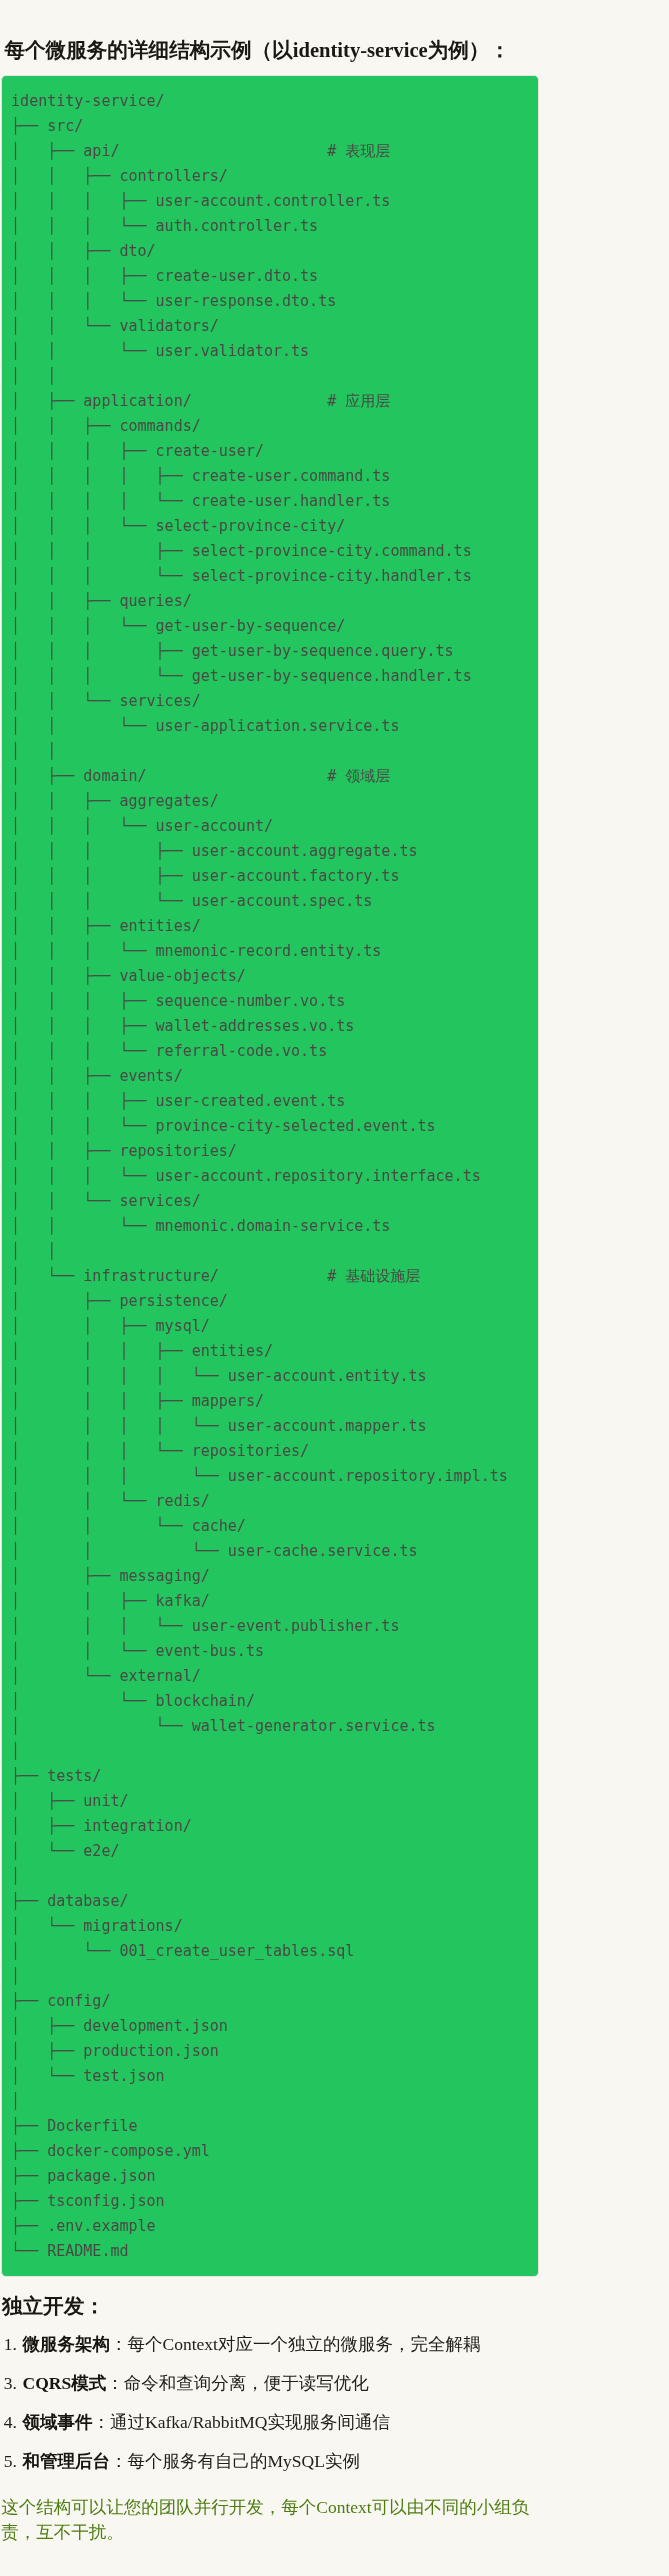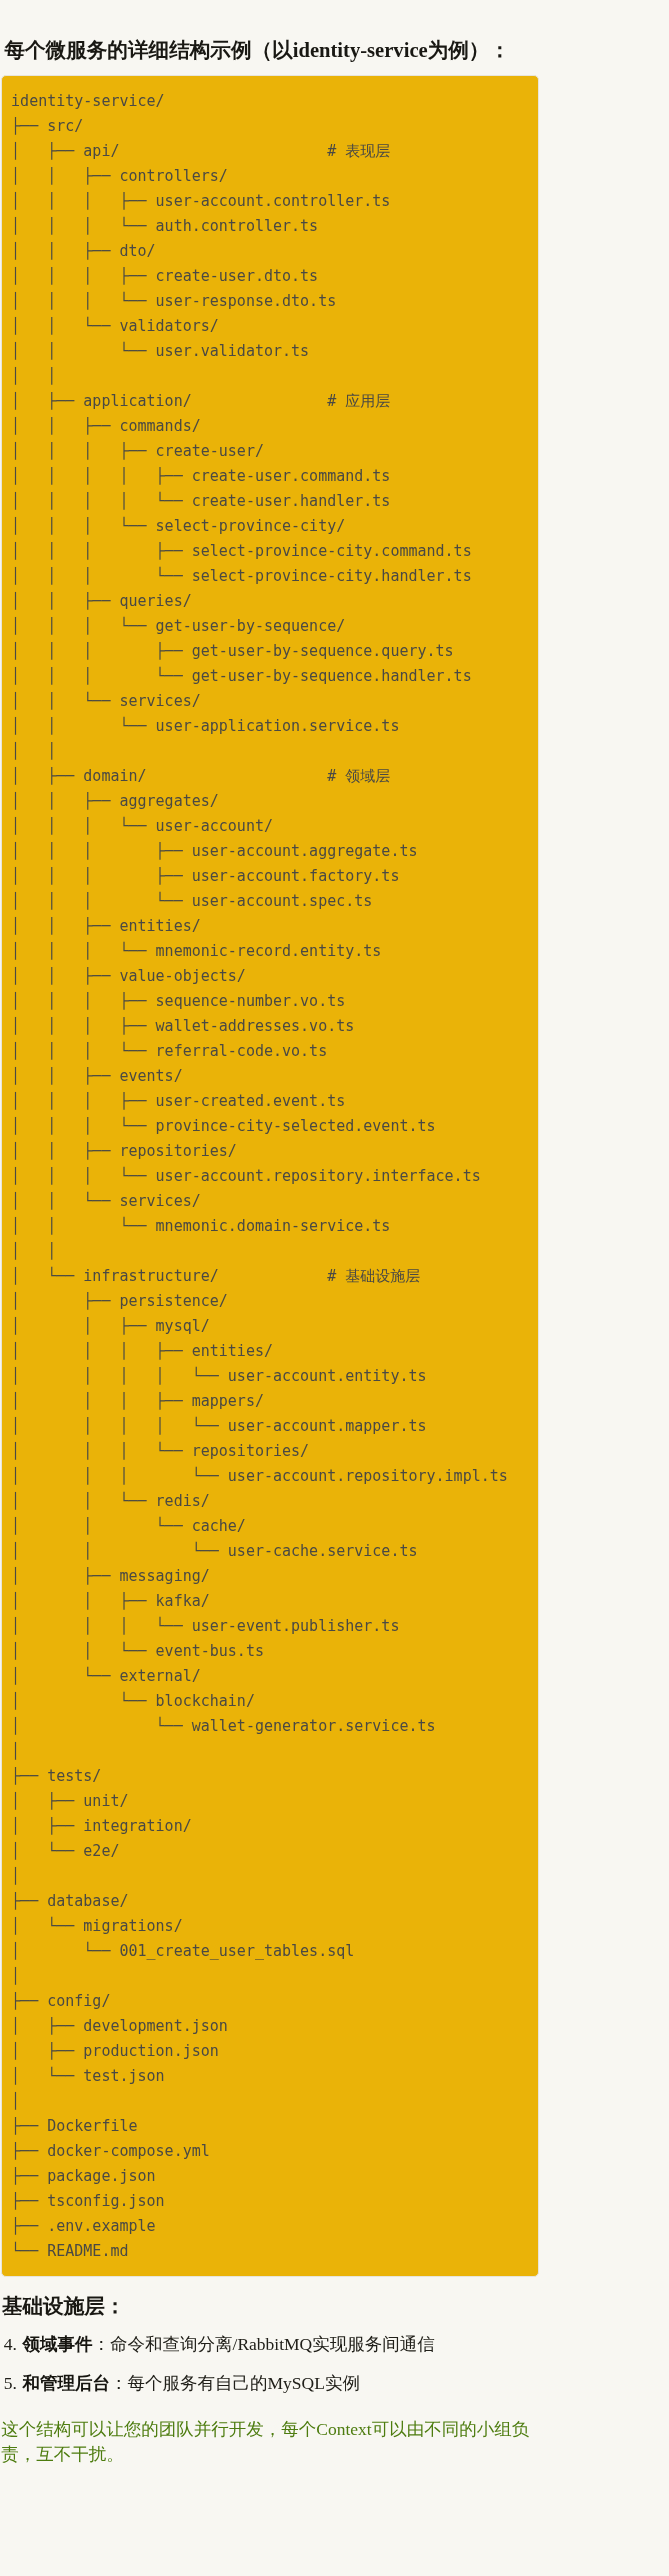--- a/index.html
+++ b/index.html
@@ -18,21 +18,21 @@
   h1.doc-title {
     font-size: 20.6px;
     line-height: 29px;
     font-weight: 700;
     color: #191813;
     margin: 7.5px 0 0 3.1px;
   }
   pre.code-block {
     box-sizing: border-box;
     margin: 10px 0 0 0;
-    background: #eab308;
+    background: #22c55e;
     border: 0.6px solid #e7e5dc;
     border-radius: 5px;
     padding: 12.5px 6.3px 12.5px 8.8px;
     font-family: "DejaVu Sans Mono", "Liberation Mono", monospace;
     font-size: 15px;
     line-height: 25px;
     color: #4a4944;
     white-space: pre;
     overflow: hidden;
   }
@@ -156,23 +156,25 @@
 │   ├── production.json
 │   └── test.json
 │
 ├── Dockerfile
 ├── docker-compose.yml
 ├── package.json
 ├── tsconfig.json
 ├── .env.example
 └── README.md</code></pre>
 
-  <h2 class="notes-heading">基础设施层：</h2>
+  <h2 class="notes-heading">独立开发：</h2>
 
   <ol class="notes-list">
-      <li><span class="num">4.</span><span class="term">领域事件</span><span class="desc">：命令和查询分离/RabbitMQ实现服务间通信</span></li>
+      <li><span class="num">1.</span><span class="term">微服务架构</span><span class="desc">：每个Context对应一个独立的微服务，完全解耦</span></li>
+      <li><span class="num">3.</span><span class="term">CQRS模式</span><span class="desc">：命令和查询分离，便于读写优化</span></li>
+      <li><span class="num">4.</span><span class="term">领域事件</span><span class="desc">：通过Kafka/RabbitMQ实现服务间通信</span></li>
       <li><span class="num">5.</span><span class="term">和管理后台</span><span class="desc">：每个服务有自己的MySQL实例</span></li>
     </ol>
 
   <p class="footer-note">这个结构可以让您的团队并行开发，每个Context可以由不同的小组负责，互不干扰。</p>
 
 </div>
 
 
 </body></html>

